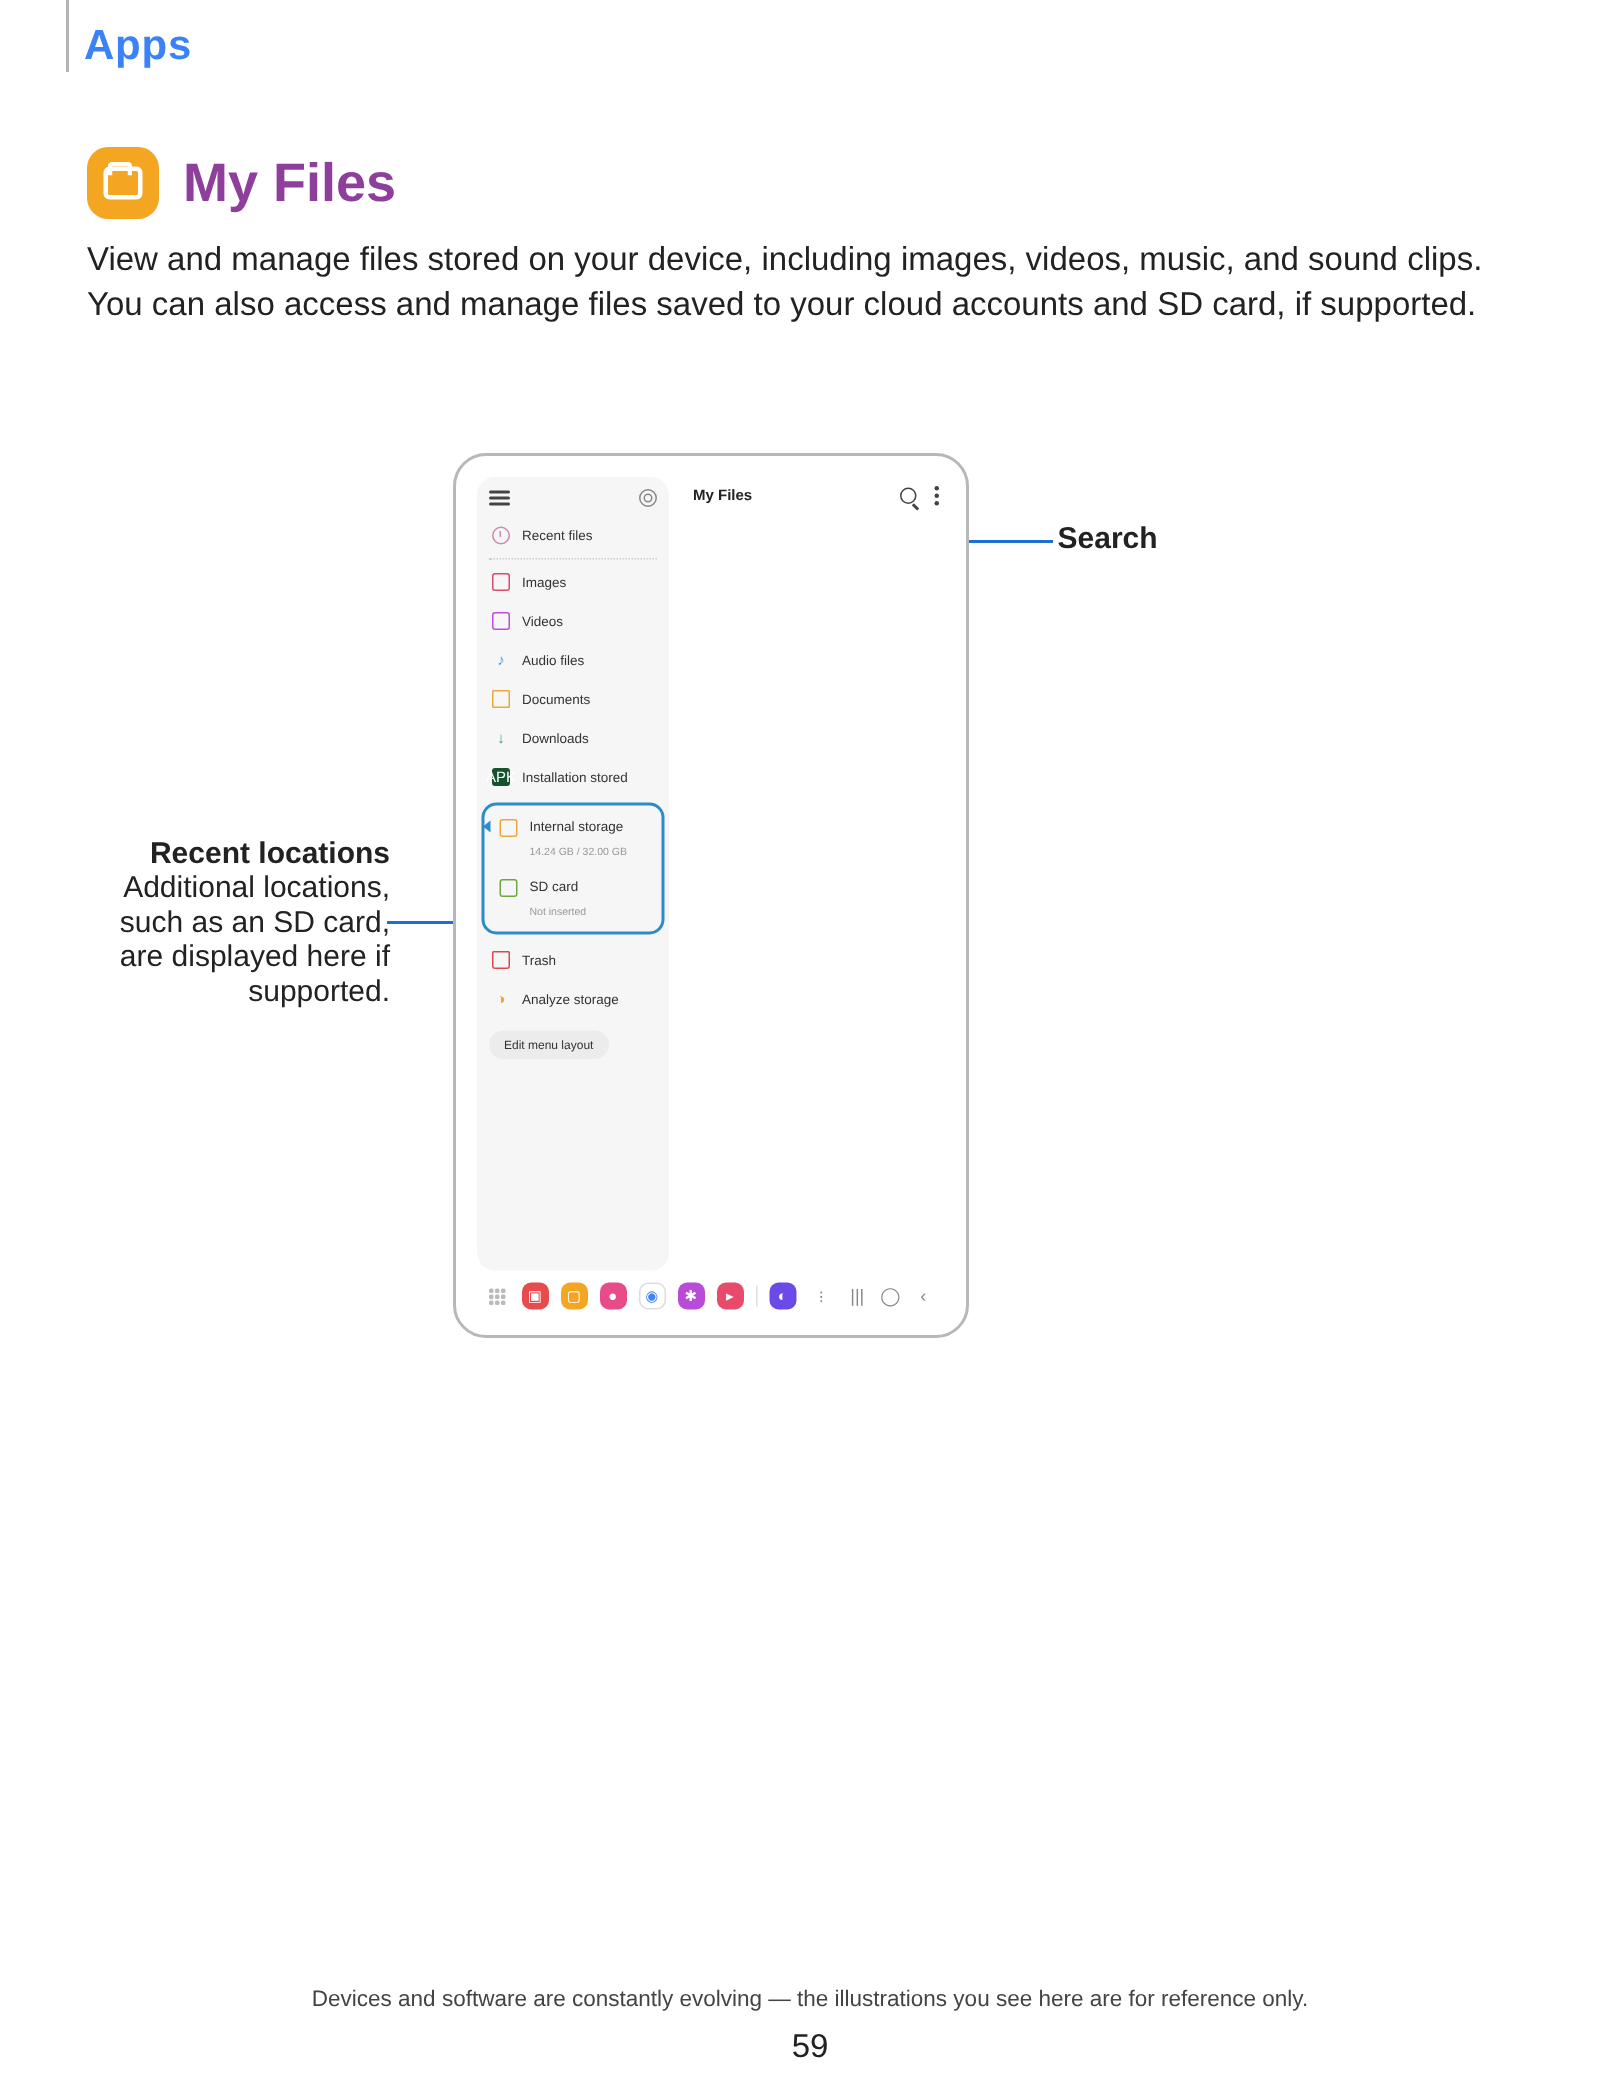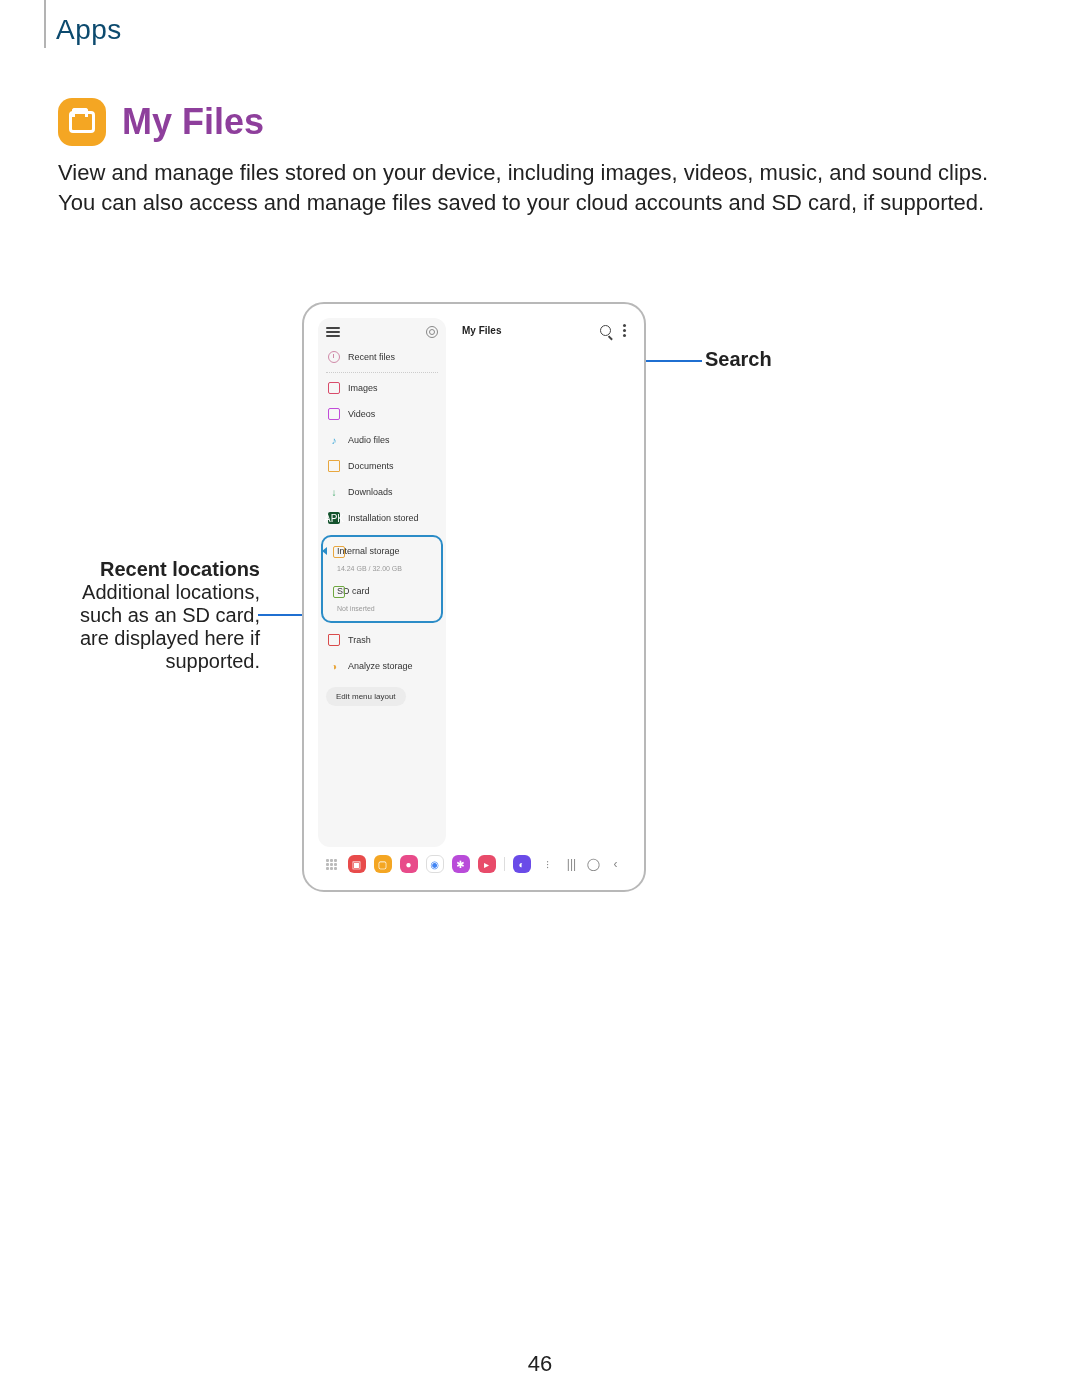--- a/index.html
+++ b/index.html
@@ -23,22 +23,22 @@
     top: 0;
     width: 2px;
     height: 48px;
     background: #b3b3b3;
   }
   .section-label {
     position: absolute;
     left: 56px;
     top: 14px;
     font-size: 28px;
-    color: #0c4a6e;
-    font-weight: 400;
+    color: #3b82f6;
+    font-weight: 700;
     letter-spacing: 0.5px;
   }
   .heading-row {
     position: absolute;
     left: 58px;
     top: 98px;
     display: flex;
     align-items: center;
     gap: 16px;
   }
@@ -219,21 +219,21 @@
     width: 0; height: 0;
     border-top: 4px solid transparent;
     border-bottom: 4px solid transparent;
     border-right: 5px solid #2b8cc7;
   }
   .sb-sub {
     font-size: 7px;
     color: #999;
     margin-top: 1px;
   }
-  .sb-item-col { flex-direction: column; align-items: flex-start; padding-left: 14px; position:relative;}
+  .sb-item-col { flex-direction: column; align-items: flex-start; padding-left: 30px; position:relative;}
   .sb-item-col .ic { position:absolute; left:10px; top:7px;}
   .edit-pill {
     background: #ececec;
     border-radius: 12px;
     padding: 5px 10px;
     margin: 8px;
     font-size: 8px;
     width: fit-content;
   }
   .main-pane {
@@ -426,14 +426,15 @@
           <div class="dot" style="background:#6a4be8">◐</div>
           <div class="dot" style="background:#fff;color:#888">⁝</div>
           <div class="sys-ic">|||</div>
           <div class="sys-ic">◯</div>
           <div class="sys-ic">‹</div>
         </div>
       </div>
     </div>
   </div>
 
-  <div class="page-num">46</div>
+  <div class="footer-note">Devices and software are constantly evolving — the illustrations you see here are for reference only.</div>
+  <div class="page-num">59</div>
 </div>
 
 </body></html>

